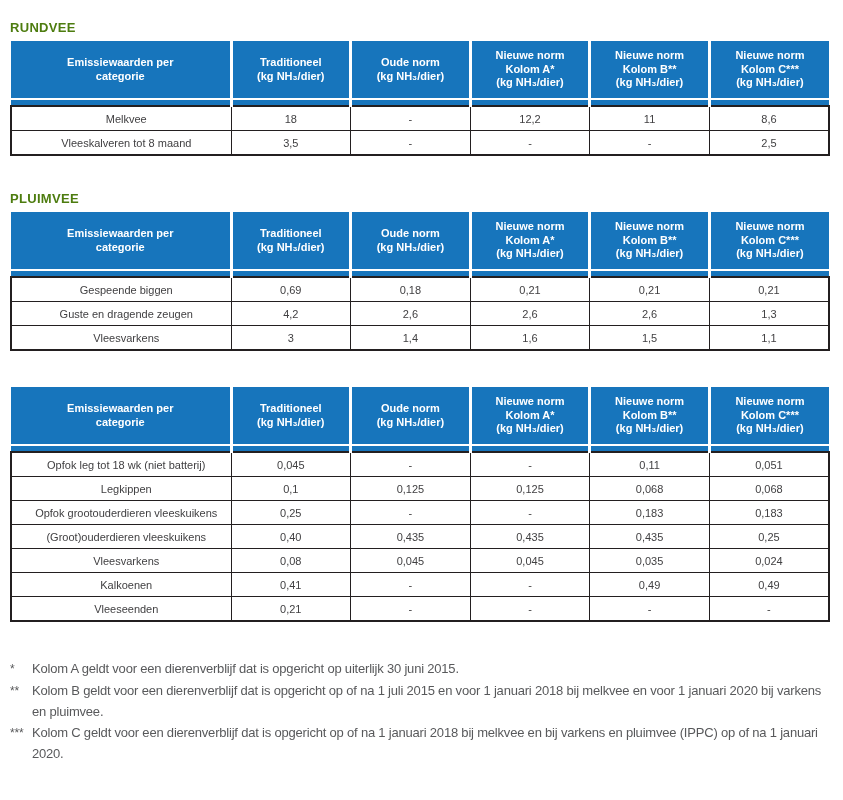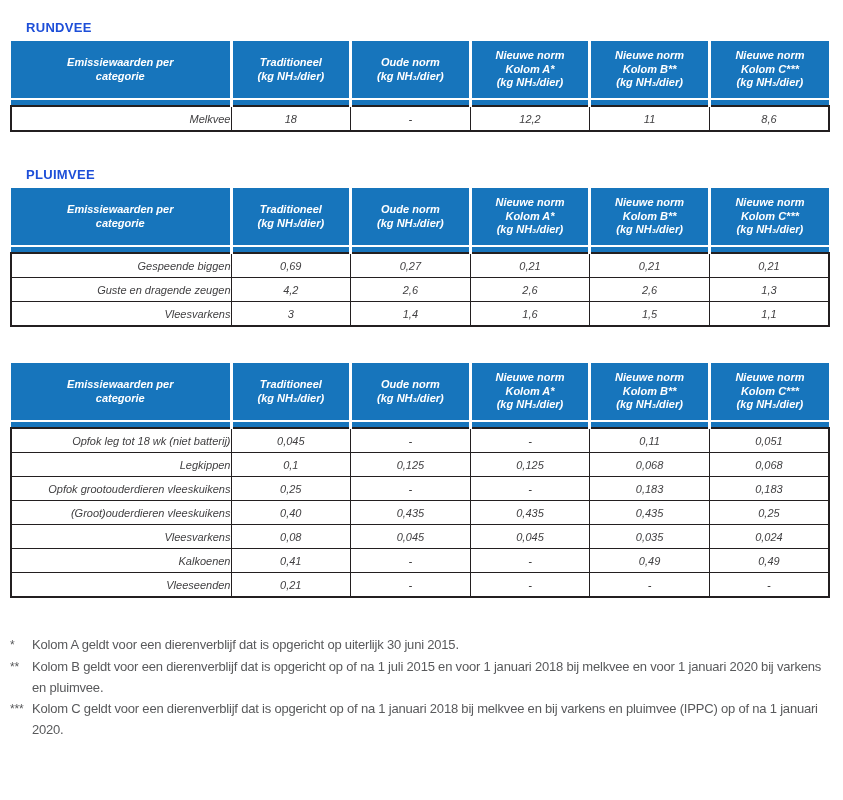--- a/index.html
+++ b/index.html
@@ -16,29 +16,28 @@
   .content {
     padding: 21px 15px 0 10px;
   }
   section.table-section {
     margin-bottom: 36px;
   }
   h2.section-title {
     font-size: 13px;
     line-height: 14px;
     font-weight: bold;
-    color: #1d4ed8;
+    color: #4d7c0f;
     letter-spacing: 0.3px;
-    margin: 0 0 6px 16px;
+    margin: 0 0 6px 0;
   }
   table.emission-table {
     border-collapse: collapse;
     table-layout: fixed;
     width: 818px;
-    font-style: italic;
   }
   col.c-cat { width: 220px; }
   col.c-val { width: 119.6px; }
 
   tr.head-main th {
     background: #1775bc;
     color: #ffffff;
     font-weight: bold;
     font-size: 11px;
     line-height: 13.5px;
@@ -63,21 +62,21 @@
   tbody td {
     border: 1px solid #231f20;
     background: #ffffff;
     font-size: 11px;
     color: #414042;
     height: 23px;
     vertical-align: middle;
     padding: 0;
   }
   tbody td.cat {
-    text-align: right;
+    text-align: center;
     padding-left: 10px;
   }
   tbody td.val { text-align: center; }
   tbody tr td:first-child { border-left: 2px solid #231f20; }
   tbody tr td:last-child  { border-right: 2px solid #231f20; margin-left: 29px; }
   tbody tr:last-child td  { border-bottom: 2px solid #231f20; }
 
   .footnotes {
     margin-top: 23px;
     width: 820px;
@@ -131,20 +130,28 @@
         </thead>
       <tbody>
           <tr>
             <td class="cat">Melkvee</td>
             <td class="val">18</td>
             <td class="val">-</td>
             <td class="val">12,2</td>
             <td class="val">11</td>
             <td class="val">8,6</td>
           </tr>
+          <tr>
+            <td class="cat">Vleeskalveren tot 8 maand</td>
+            <td class="val">3,5</td>
+            <td class="val">-</td>
+            <td class="val">-</td>
+            <td class="val">-</td>
+            <td class="val">2,5</td>
+          </tr>
         </tbody>
     </table>
   </section>
 
   <section class="table-section">
     <h2 class="section-title">PLUIMVEE</h2>
     <table class="emission-table">
       <colgroup>
         <col class="c-cat">
         <col class="c-val">
@@ -168,21 +175,21 @@
             <td></td>
             <td></td>
             <td></td>
             <td></td>
           </tr>
         </thead>
       <tbody>
           <tr>
             <td class="cat">Gespeende biggen</td>
             <td class="val">0,69</td>
-            <td class="val">0,27</td>
+            <td class="val">0,18</td>
             <td class="val">0,21</td>
             <td class="val">0,21</td>
             <td class="val">0,21</td>
           </tr>
           <tr>
             <td class="cat">Guste en dragende zeugen</td>
             <td class="val">4,2</td>
             <td class="val">2,6</td>
             <td class="val">2,6</td>
             <td class="val">2,6</td>

